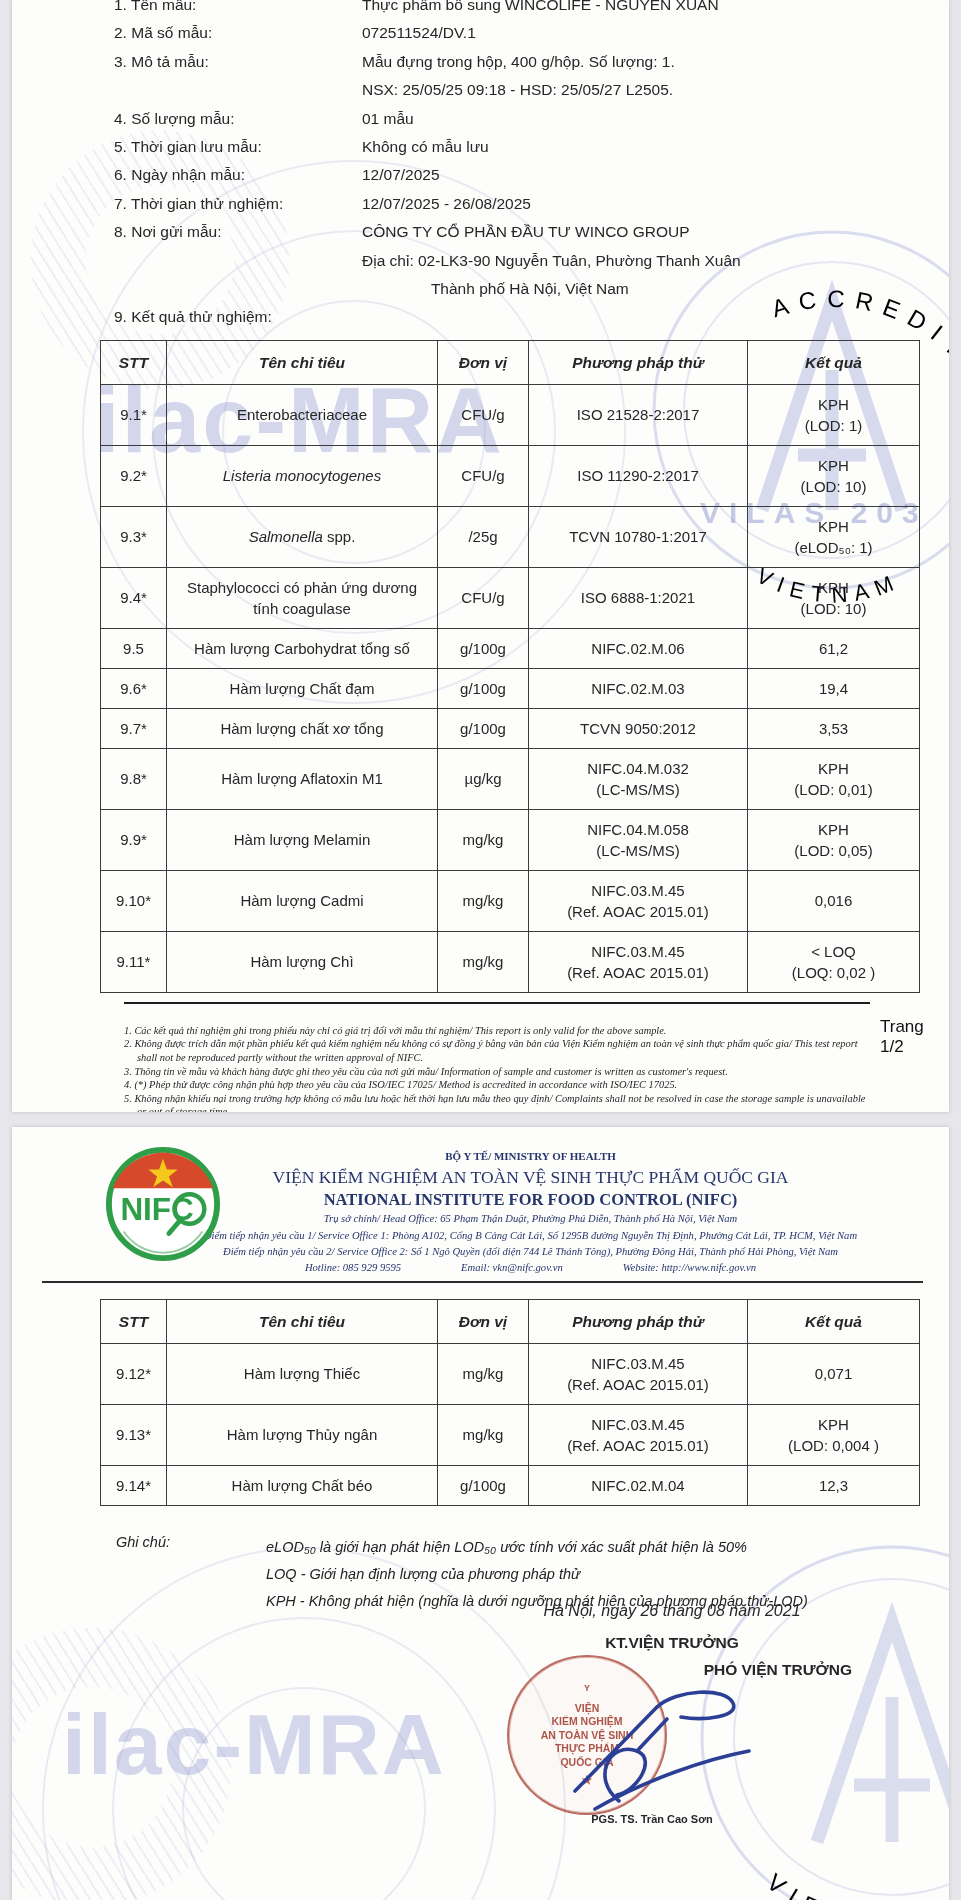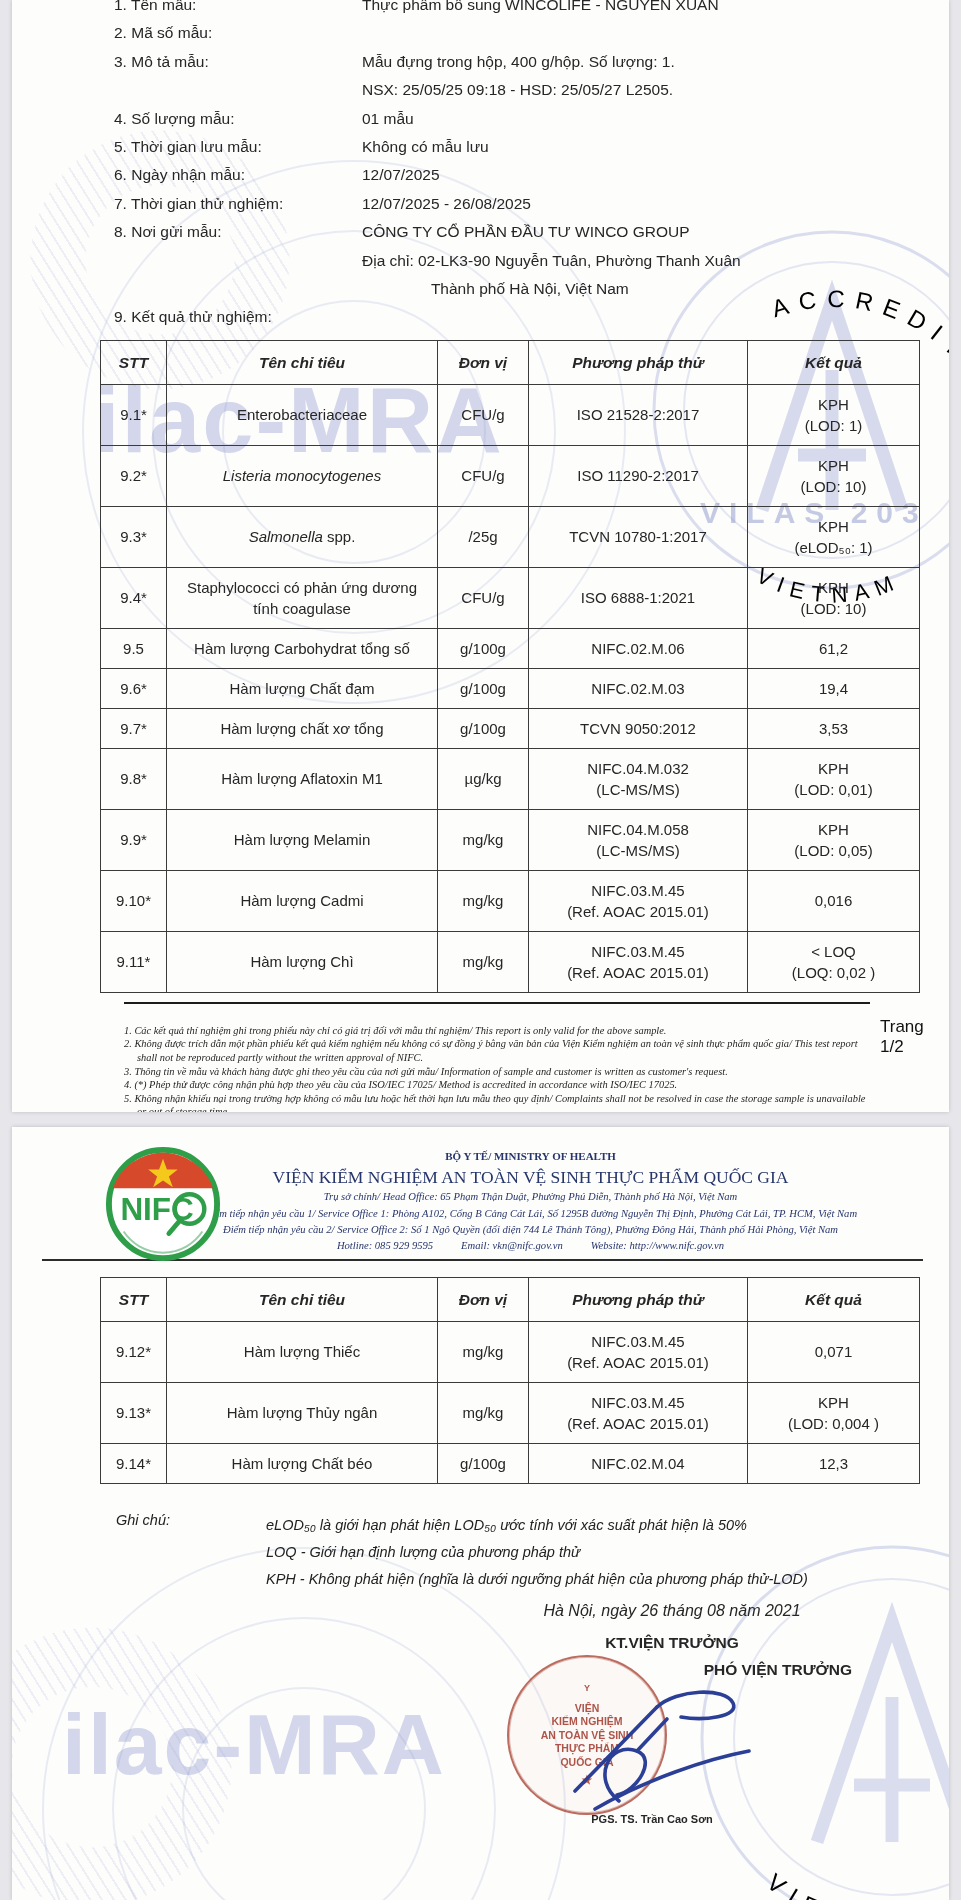--- a/index.html
+++ b/index.html
@@ -63,21 +63,21 @@
   #page-label{
     position:absolute;left:868px;top:1026px;font-size:17px;color:#111;z-index:1;
   }
 
   
   #p2-header{position:relative;padding:20px 20px 0 120px;text-align:center;color:#26356b;}
   #p2-header .h1{font-family:"Liberation Serif",serif;font-weight:bold;font-size:11px;line-height:19px;}
   #p2-header .h2{font-family:"Liberation Serif",serif;font-weight:normal;font-size:17.5px;line-height:23px;}
   #p2-header .h3{font-family:"Liberation Serif",serif;font-weight:bold;font-size:16.5px;line-height:22px;}
   #p2-header .addr{font-family:"Liberation Serif",serif;font-style:italic;font-size:10.6px;line-height:16.5px;}
-  #hotline{display:flex;justify-content:center;gap:28px;font-family:"Liberation Serif",serif;font-style:italic;font-size:10.6px;margin-top:1px;color:#26356b;}
+  #hotline{display:flex;justify-content:center;gap:60px;font-family:"Liberation Serif",serif;font-style:italic;font-size:10.6px;margin-top:1px;color:#26356b;}
   #p2-divider{margin:8px 26px 0 30px;border-top:2px solid #2c2c2c;}
   #nifc-logo{position:absolute;left:92px;top:18px;}
 
   
   #notes{display:flex;margin:28px 0 0 104px;font-style:italic;font-size:14.5px;color:#222;}
   #notes .nlabel{width:150px;}
   #notes .nlines div{line-height:27px;}
   .sig-abs{position:absolute;z-index:2;}
   #date-line{left:430px;top:475px;width:460px;text-align:center;font-style:italic;font-size:16px;}
   #sign-title1{left:480px;top:507px;width:360px;text-align:center;font-weight:bold;font-size:15.5px;}
@@ -124,20 +124,21 @@
 
     <div id="fields">
 
         <div class="field">
           <div class="label">1. Tên mẫu:</div>
           <div class="value">Thực phẩm bổ sung WINCOLIFE - NGUYỄN XUÂN</div>
         </div>
 
         <div class="field">
           <div class="label">2. Mã số mẫu:</div>
+          <div class="value">072511524/DV.1</div>
         </div>
 
         <div class="field">
           <div class="label">3. Mô tả mẫu:</div>
           <div class="value">Mẫu đựng trong hộp, 400 g/hộp. Số lượng: 1.
 NSX: 25/05/25 09:18 - HSD: 25/05/27 L2505.</div>
         </div>
 
         <div class="field">
           <div class="label">4. Số lượng mẫu:</div>
@@ -327,20 +328,21 @@
         <circle cx="0" cy="0" r="55" fill="#ffffff" stroke="#2f9e49" stroke-width="6"></circle>
         <path d="M -51,-16 A 54,54 0 0 1 51,-16 Z" fill="#d64a2b"></path>
         <path d="M 0,-46 L 4,-35 L 15,-35 L 6,-28 L 10,-17 L 0,-24 L -10,-17 L -6,-28 L -15,-35 L -4,-35 Z" fill="#f4c91b"></path>
         <circle cx="27" cy="5" r="15" fill="none" stroke="#2f9e49" stroke-width="4.5"></circle>
         <line x1="17" y1="17" x2="6" y2="30" stroke="#2f9e49" stroke-width="5" stroke-linecap="round"></line>
         <text x="-6" y="16" text-anchor="middle" font-size="32" font-weight="bold" fill="#2f9e49" font-family="Liberation Sans,sans-serif">NIFC</text>
         <path d="M -40,28 A 48,48 0 0 0 40,28" fill="none" stroke="#2f9e49" stroke-width="2" opacity=".5"></path>
       </svg>
       <div class="h1">BỘ Y TẾ/ MINISTRY OF HEALTH</div>
       <div class="h2">VIỆN KIỂM NGHIỆM AN TOÀN VỆ SINH THỰC PHẨM QUỐC GIA</div>
+      <div class="h3">NATIONAL INSTITUTE FOR FOOD CONTROL (NIFC)</div>
       <div class="addr">Trụ sở chính/ Head Office: 65 Phạm Thận Duật, Phường Phú Diễn, Thành phố Hà Nội, Việt Nam</div>
       <div class="addr">Điểm tiếp nhận yêu cầu 1/ Service Office 1: Phòng A102, Cổng B Cảng Cát Lái, Số 1295B đường Nguyễn Thị Định, Phường Cát Lái, TP. HCM, Việt Nam</div>
       <div class="addr">Điểm tiếp nhận yêu cầu 2/ Service Office 2: Số 1 Ngô Quyền (đối diện 744 Lê Thánh Tông), Phường Đông Hải, Thành phố Hải Phòng, Việt Nam</div>
       <div id="hotline">
         <span>Hotline: 085 929 9595</span>
         <span>Email: vkn@nifc.gov.vn</span>
         <span>Website: http://www.nifc.gov.vn</span>
       </div>
     </div>
     <div id="p2-divider"></div>

